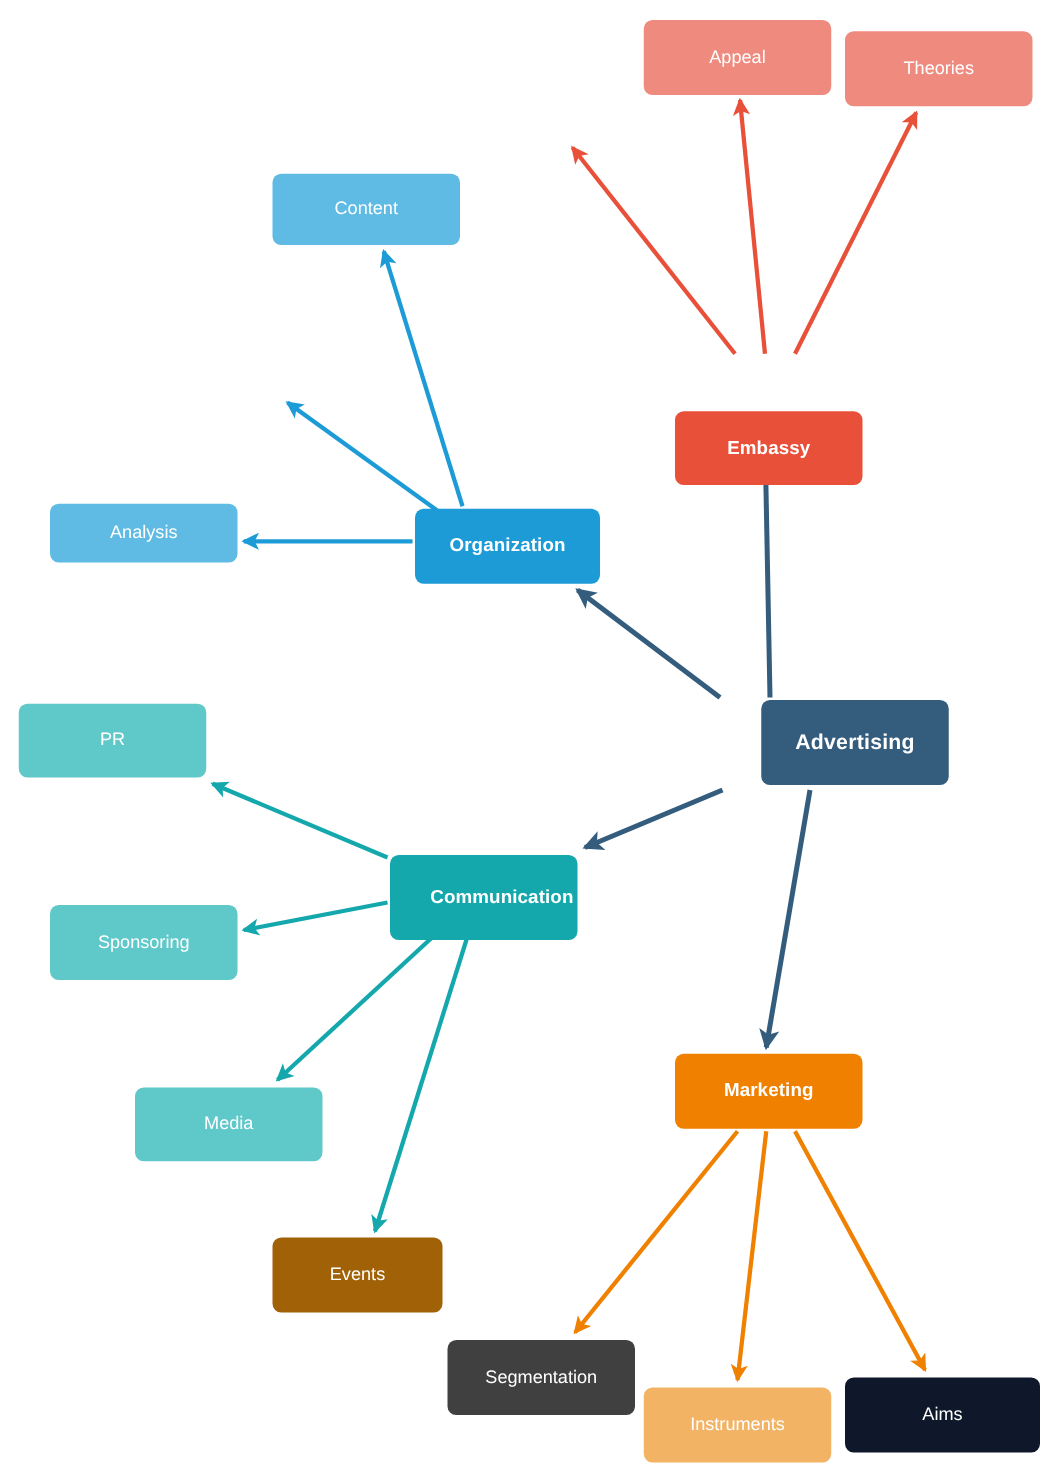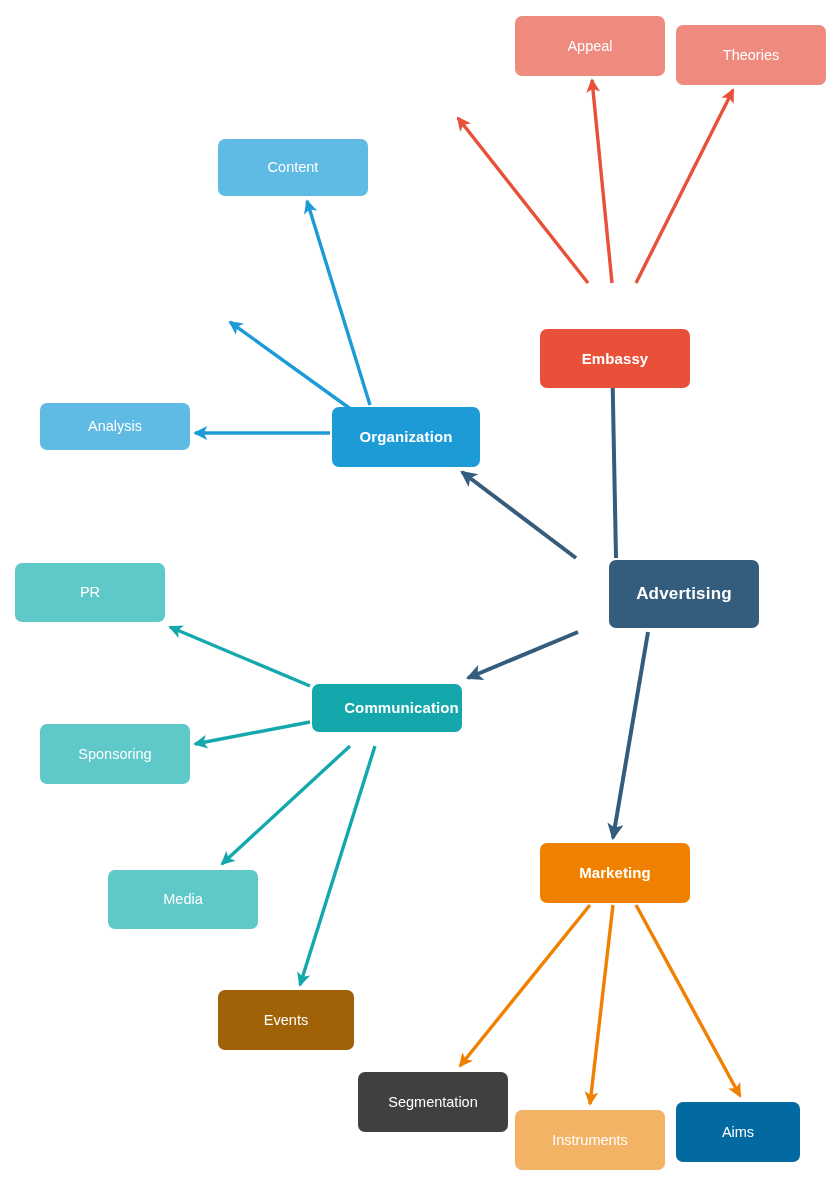--- a/index.html
+++ b/index.html
@@ -102,21 +102,21 @@
     </svg>
 <div class="node root" style="left: 565px; top: 560px; width: 150px; height: 68px; background: rgb(52, 92, 125);">
       <span class="node-label">Advertising</span>
     </div>
     <div class="node hub" style="left: 540px; top: 285px; width: 150px; height: 59px; background: rgb(232, 80, 58); margin-top: 44px;">
       <span class="node-label">Embassy</span>
     </div>
     <div class="node hub" style="left: 332px; top: 407px; width: 148px; height: 60px; background: rgb(29, 155, 215);">
       <span class="node-label">Organization</span>
     </div>
-    <div class="node hub" style="left: 312px; top: 684px; width: 150px; height: 48px; background: rgb(20, 168, 173); padding-left: 29px;">
+    <div class="node hub" style="left: 312px; top: 684px; width: 150px; height: 68px; background: rgb(20, 168, 173); padding-left: 29px;">
       <span class="node-label">Communication</span>
     </div>
     <div class="node hub" style="left: 540px; top: 843px; width: 150px; height: 60px; background: rgb(240, 128, 0);">
       <span class="node-label">Marketing</span>
     </div>
     <div class="node leaf" style="left: 515px; top: 16px; width: 150px; height: 60px; background: rgb(239, 138, 127);">
       <span class="node-label">Appeal</span>
     </div>
     <div class="node leaf" style="left: 676px; top: 25px; width: 150px; height: 60px; background: rgb(239, 138, 127);">
       <span class="node-label">Theories</span>
@@ -138,16 +138,16 @@
     </div>
     <div class="node leaf" style="left: 218px; top: 990px; width: 136px; height: 60px; background: #a16207;">
       <span class="node-label">Events</span>
     </div>
     <div class="node leaf" style="left: 358px; top: 1072px; width: 150px; height: 60px; background: #404040;">
       <span class="node-label">Segmentation</span>
     </div>
     <div class="node leaf" style="left: 515px; top: 1110px; width: 150px; height: 60px; background: rgb(243, 179, 100);">
       <span class="node-label">Instruments</span>
     </div>
-    <div class="node leaf" style="left: 676px; top: 1102px; width: 124px; height: 60px; background: #0369a1;">
+    <div class="node leaf" style="left: 676px; top: 1102px; width: 156px; height: 60px; background: #0f172a;">
       <span class="node-label">Aims</span>
     </div>
   </div>
 
 </body></html>

